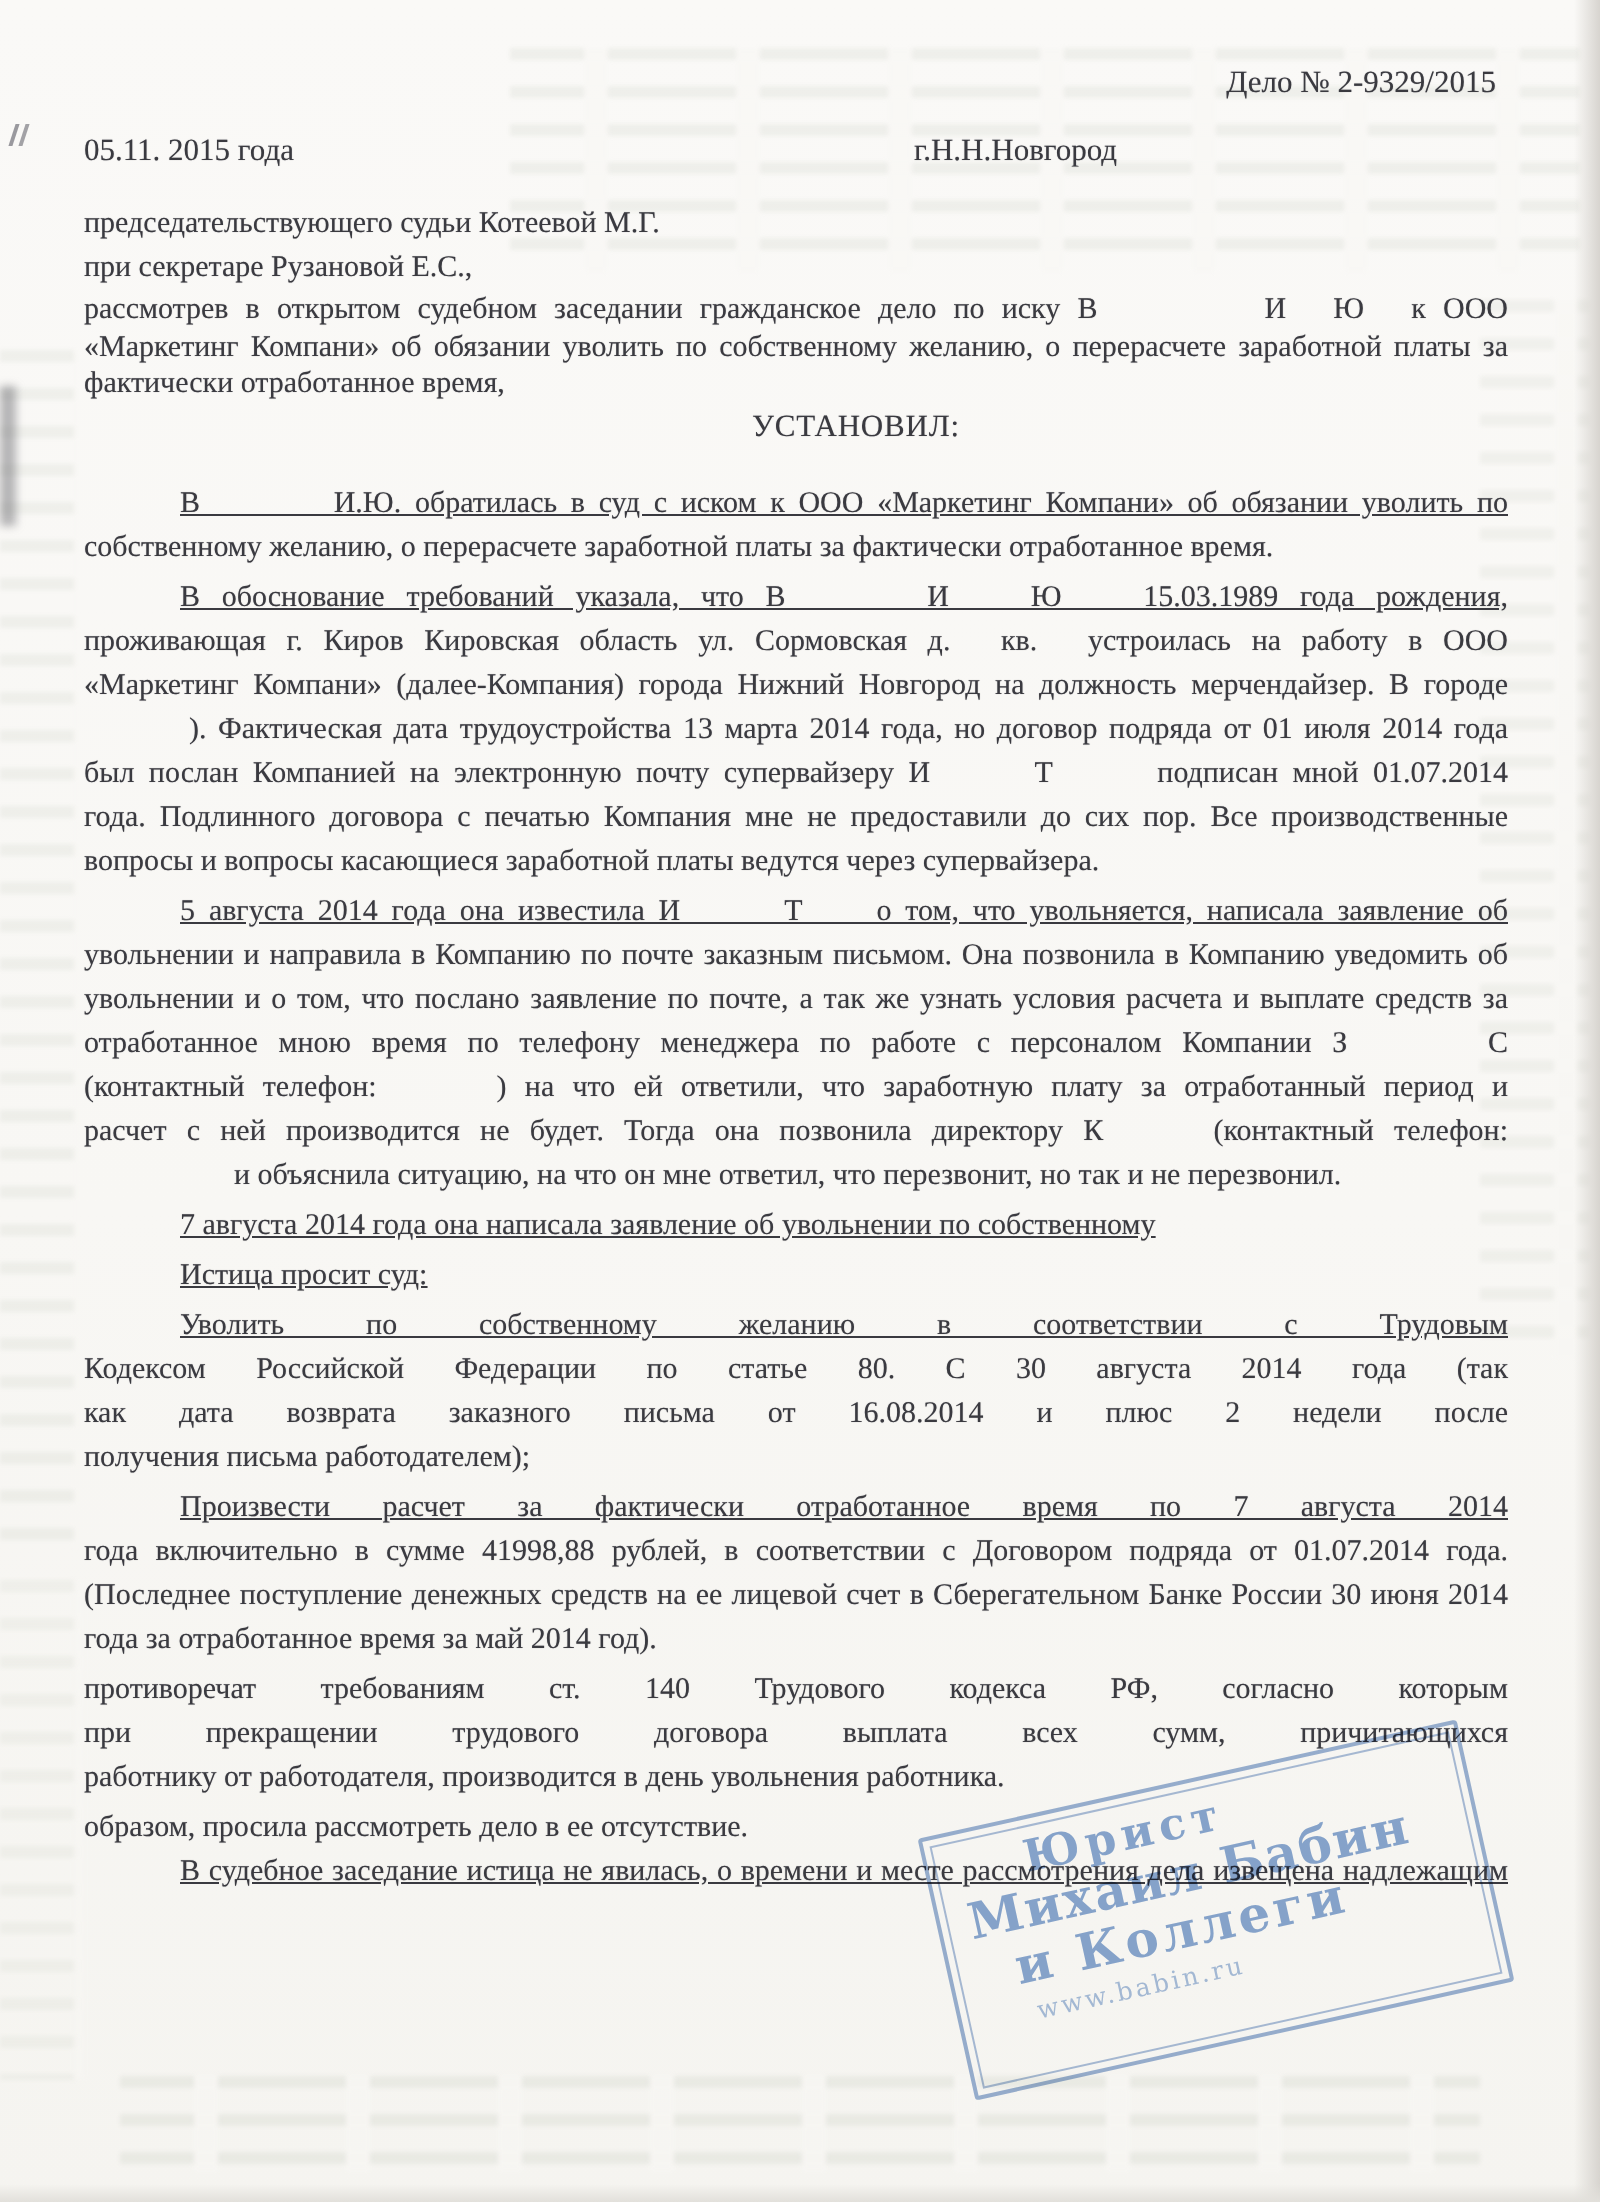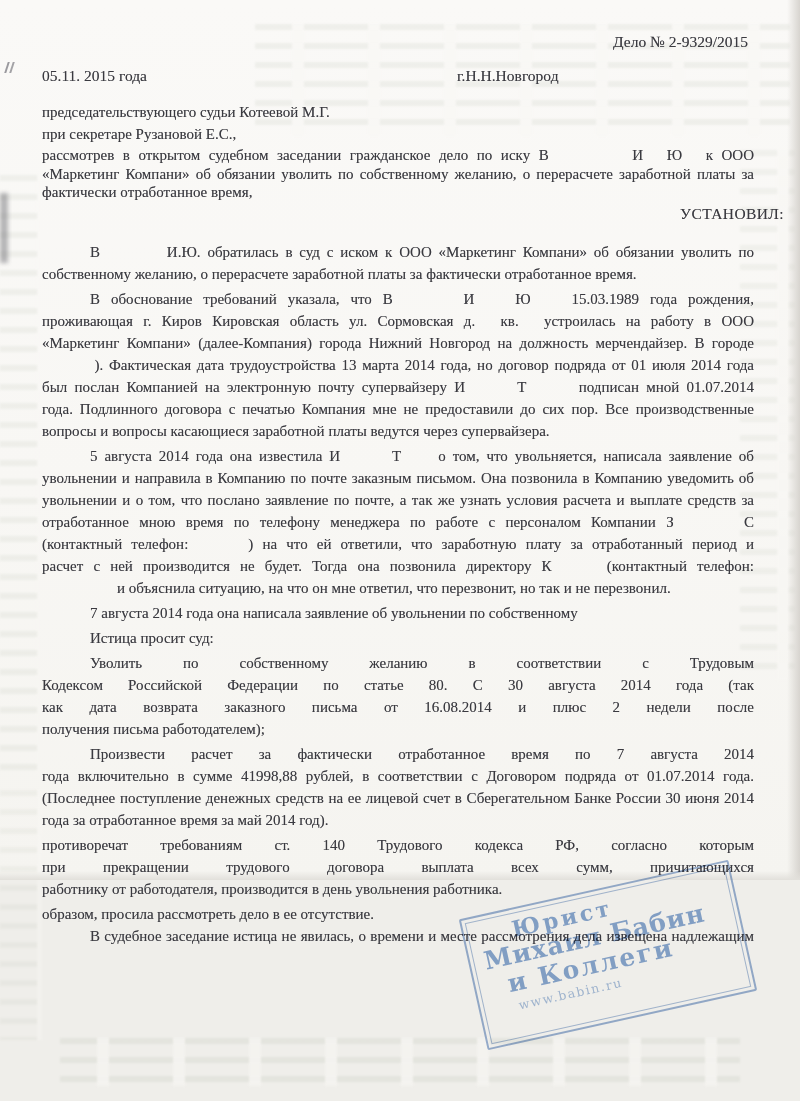--- a/index.html
+++ b/index.html
@@ -2,21 +2,21 @@
 <html lang="ru"><head>
 <meta charset="utf-8">
 <style>
   html,body{margin:0;padding:0;}
   body{
     width:800px;height:1101px;overflow:hidden;
     background:#efeeea;
     font-family:"Liberation Serif","DejaVu Serif",serif;
   }
   .page{
-    position:relative;width:800px;height:880px;
+    position:relative;width:800px;height:1101px;
     background:linear-gradient(180deg,#faf9f7 0%,#f8f7f4 55%,#f5f4f0 100%);
     color:#3a3a40;
     text-shadow:0 0 .5px rgba(58,58,64,.45);
   }
   
   .noise{
     position:absolute;pointer-events:none;opacity:.55;filter:blur(1.1px);
     background:
       repeating-linear-gradient(90deg, rgba(248,247,244,0) 0 37px, rgba(248,247,244,.95) 37px 49px, rgba(248,247,244,0) 49px 76px),
       repeating-linear-gradient(180deg, rgba(128,141,117,.17) 0 6px, rgba(128,141,117,0) 6px 19px);
@@ -38,26 +38,26 @@
     background:rgba(75,75,85,.5);}
   
   .doc{position:absolute;left:42px;top:33px;width:712px;font-size:15px;}
   .case-number{text-align:right;padding-right:6px;font-size:15.5px;line-height:18px;}
   .titles{margin-top:10px;}
   .title{text-align:center;font-weight:bold;font-size:15.5px;line-height:17.5px;letter-spacing:.2px;}
   .date-row{position:relative;margin-top:15px;height:20px;font-size:15.5px;line-height:20px;}
   .city{position:absolute;left:415px;top:0;}
   .section{line-height:18.5px;}
   #intro{margin-top:17px;}
-  .ustanovil{text-align:right;font-size:15.5px;line-height:18.5px;letter-spacing:.4px;transform:translateX(30px);}
+  .ustanovil{text-align:center;font-size:15.5px;line-height:18.5px;letter-spacing:.4px;transform:translateX(30px);}
   #body-sec{margin-top:18px;line-height:22px;}
   .para{margin:0 0 3px 0;}
   .line{white-space:normal;}
   .jst{text-align:justify;text-align-last:justify;}
-  .ind{text-indent:48px;}
+  .ind{text-indent:48px;text-decoration:underline;}
   
   .stamp{
     position:absolute;left:470px;top:888px;width:272px;height:130px;
     transform:rotate(-12.5deg);
     border:2px solid rgba(88,128,188,.6);border-radius:2px;
     mix-blend-mode:multiply;pointer-events:none;
   }
   .stamp::after{content:"";position:absolute;inset:3px;border:1px solid rgba(88,128,188,.5);}
   .s{font-family:"DejaVu Serif","Liberation Serif",serif;font-weight:bold;
      color:rgba(112,150,204,.82);line-height:1.05;text-shadow:none;}

